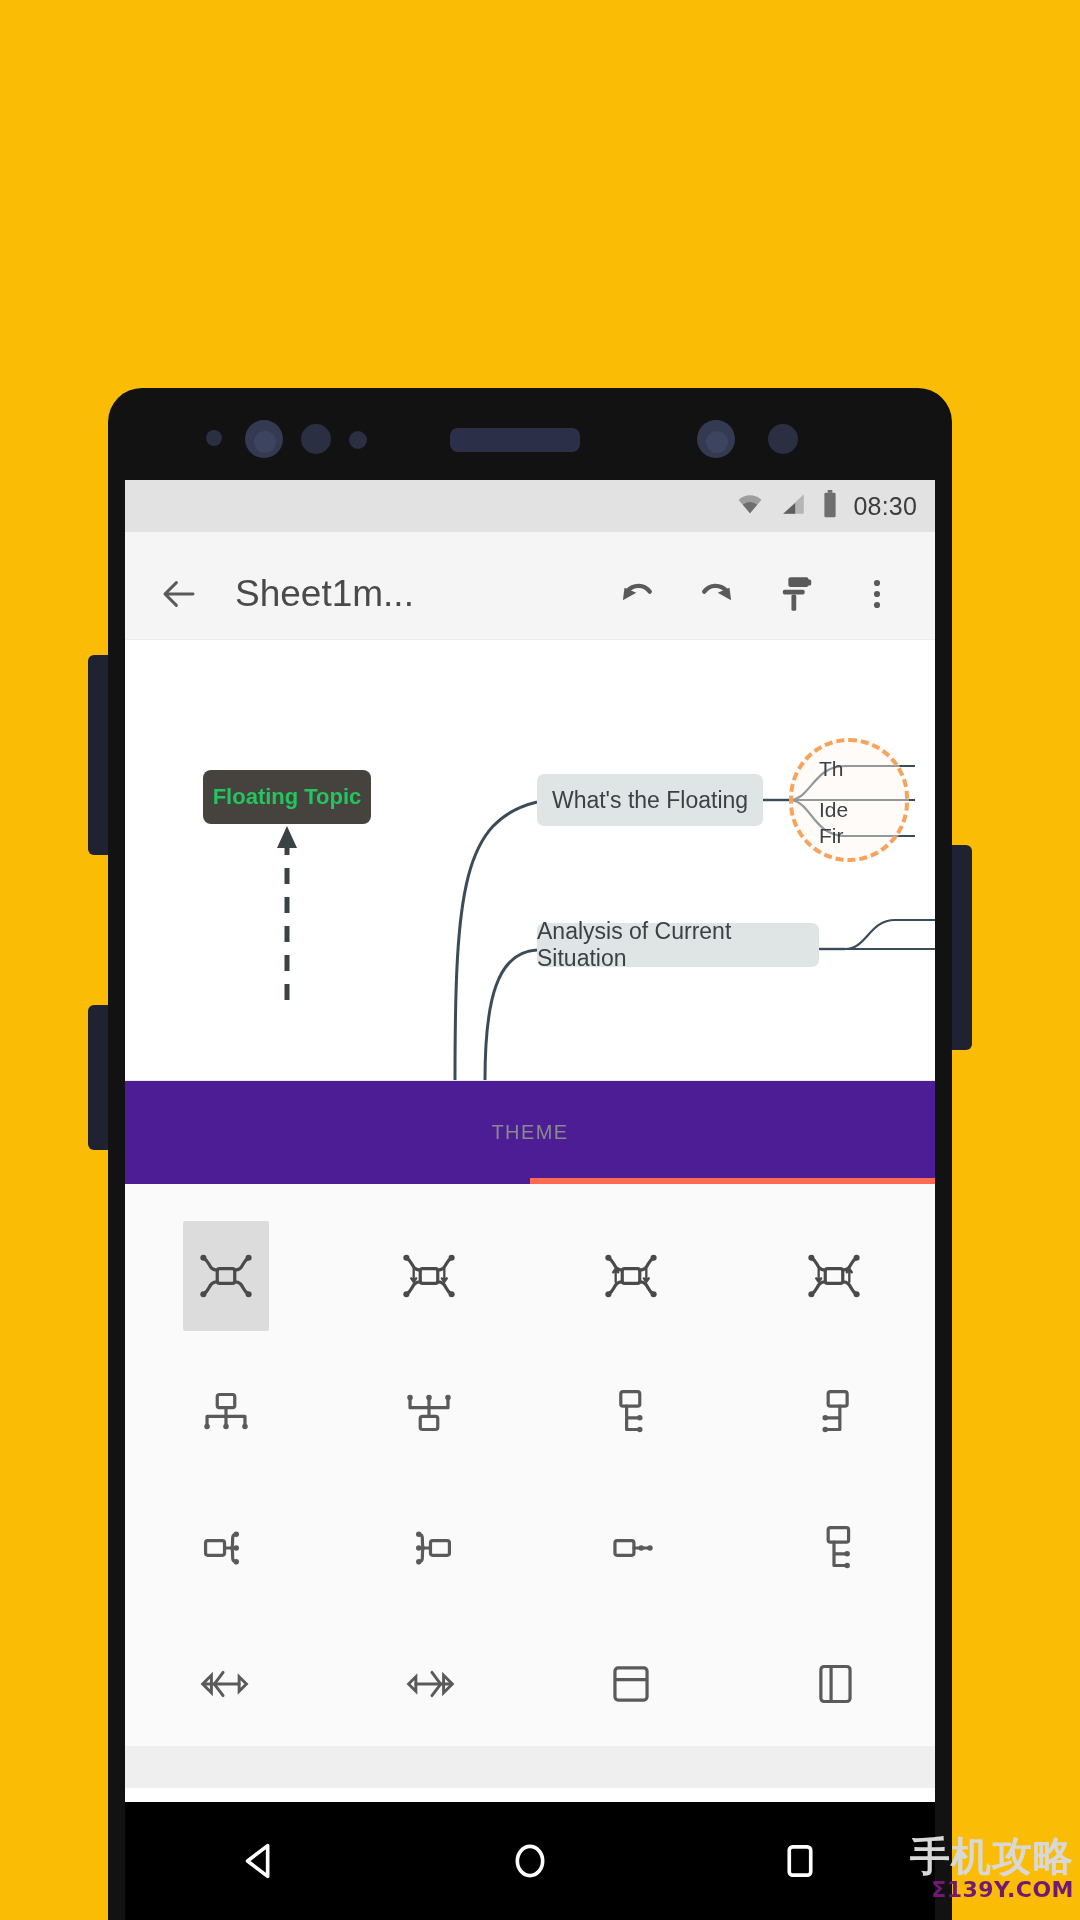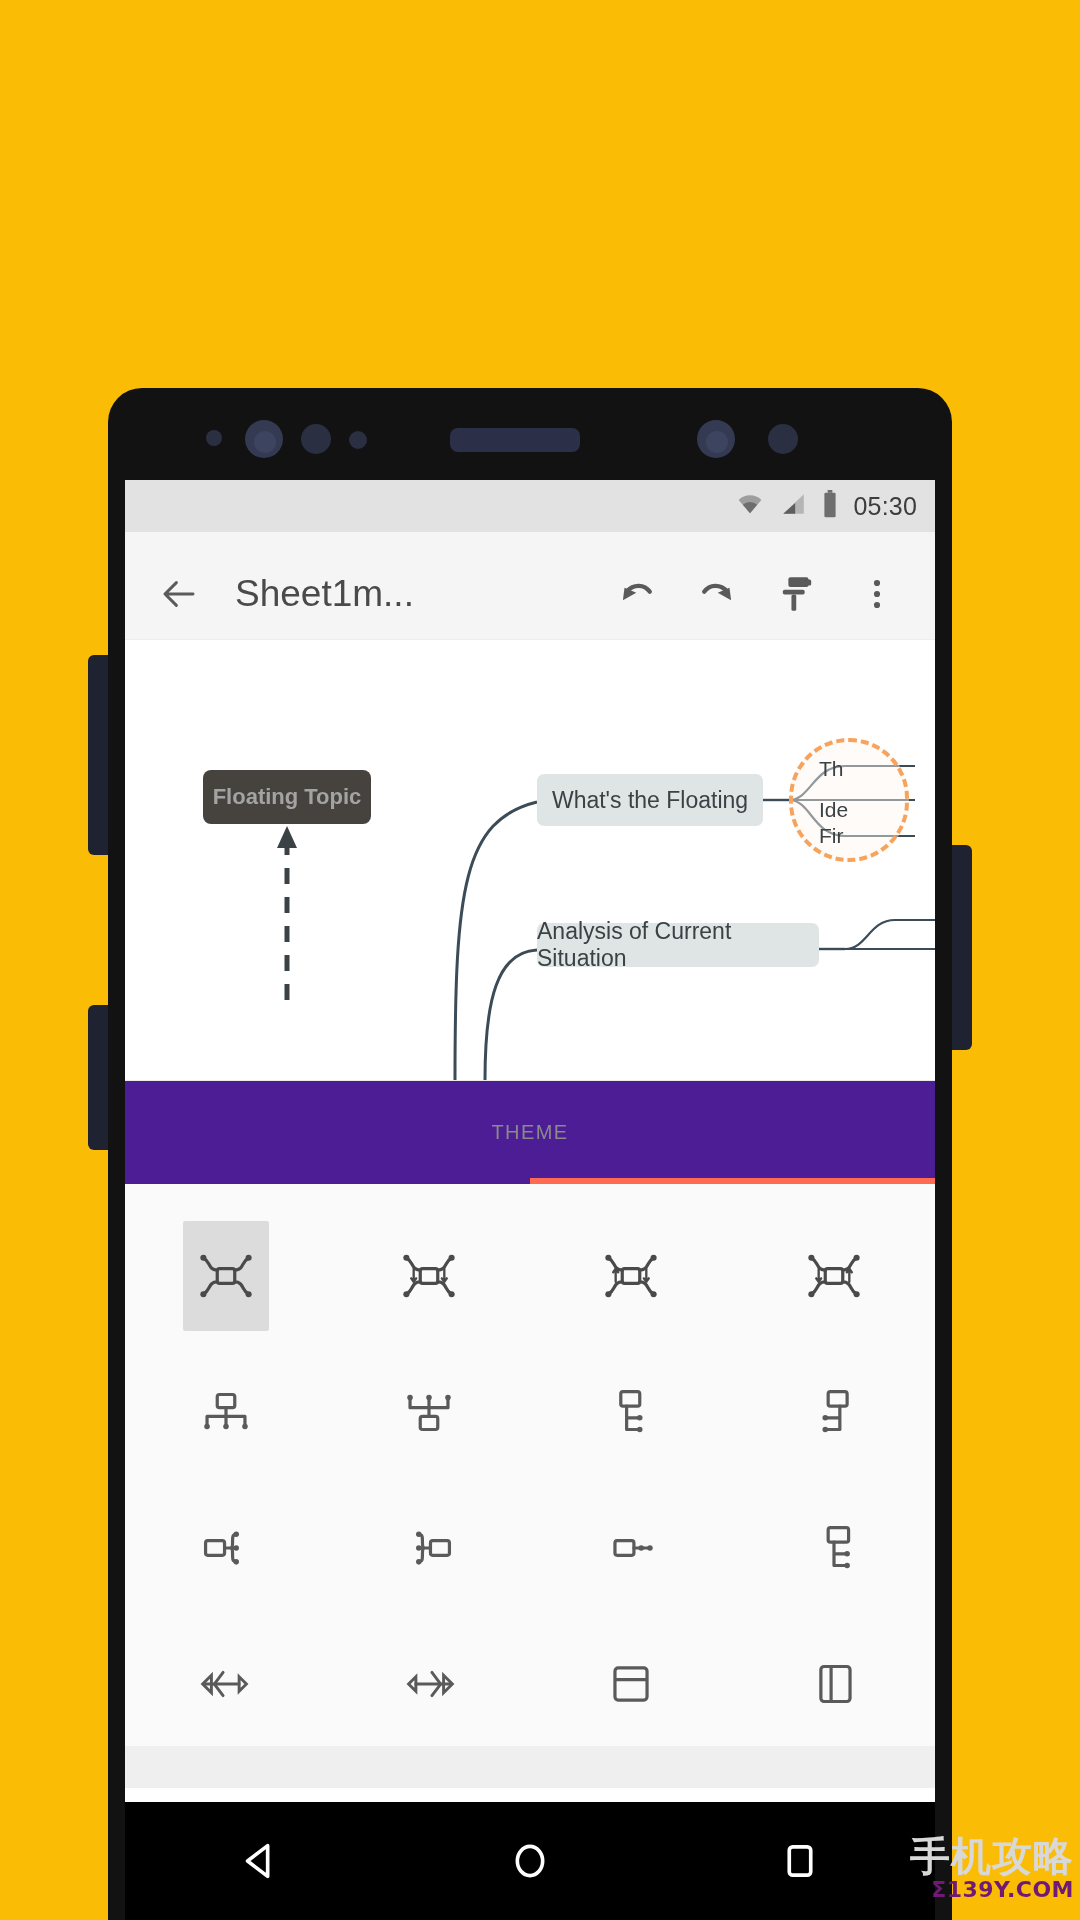--- a/index.html
+++ b/index.html
@@ -100,21 +100,21 @@
   .node {
     position: absolute;
     display: flex; align-items: center; justify-content: center;
     font-family: "Liberation Sans", sans-serif;
   }
   #node-floating-topic {
     left: 78px; top: 130px;
     width: 168px; height: 54px;
     background: #46433e;
     border-radius: 8px;
-    color: #a3a3a3;
+    color: #22c55e;
     font-size: 22px; font-weight: bold;
   }
   #node-whats-problem {
     left: 412px; top: 134px;
     width: 226px; height: 52px;
     background: #dfe5e5;
     border-radius: 7px;
     color: #3b4246; font-size: 23px;
   }
   #node-analysis {
@@ -254,21 +254,21 @@
           <path d="M22 3 L22 21 L3 21 Z" fill="#b5b5b5"></path>
           <path d="M14 11 L14 21 L3 21 Z" fill="#5f5f5f"></path>
         </svg>
       </span>
       <span class="sicon">
         <svg width="18" height="28" viewBox="0 0 12 24">
           <rect x="4" y="0" width="4" height="2.4" fill="#6e6e6e"></rect>
           <rect x="1.2" y="2.4" width="9.6" height="21" rx="1.2" fill="#6e6e6e"></rect>
         </svg>
       </span>
-      <span id="clock-text">05:30</span>
+      <span id="clock-text">08:30</span>
     </div>
 
     <div id="app-toolbar">
       <div id="back-button">
         <svg width="42" height="42" viewBox="0 0 24 24">
           <path d="M20 12 H4 M10.5 5.5 L4 12 L10.5 18.5" stroke="#5a5a5a" stroke-width="1.7" fill="none" stroke-linecap="round" stroke-linejoin="round"></path>
         </svg>
       </div>
       <div id="doc-title">Sheet1m...</div>
 

